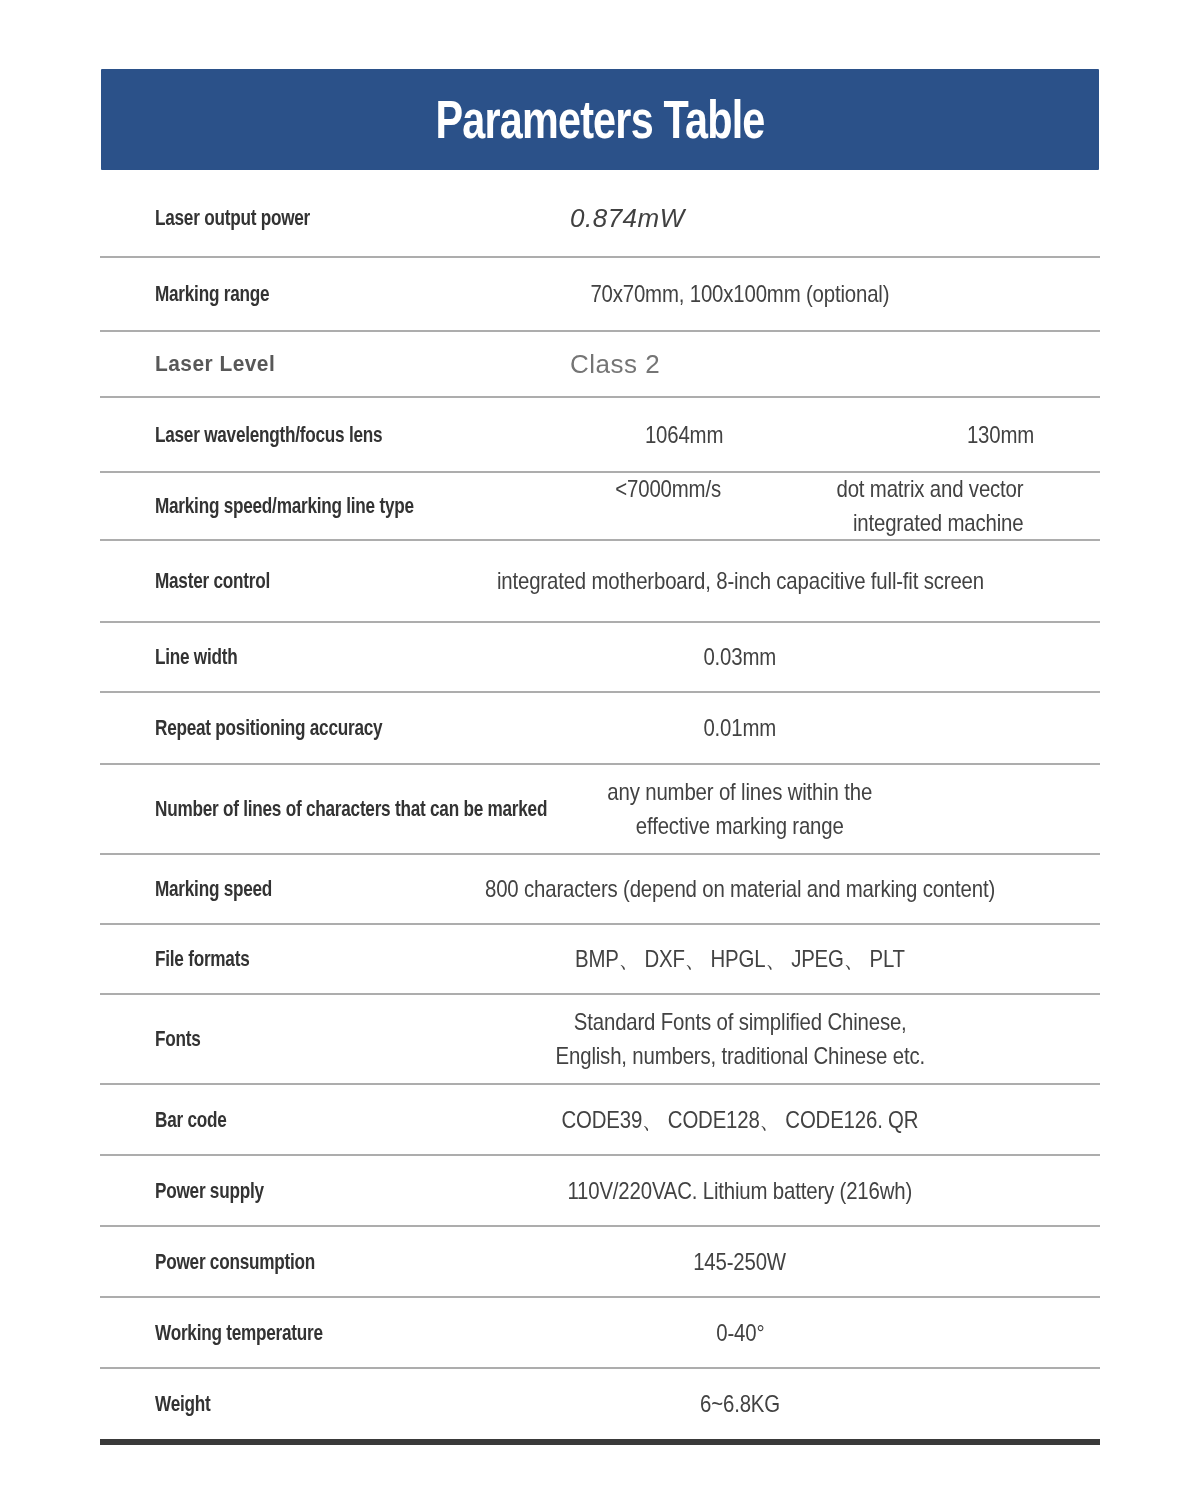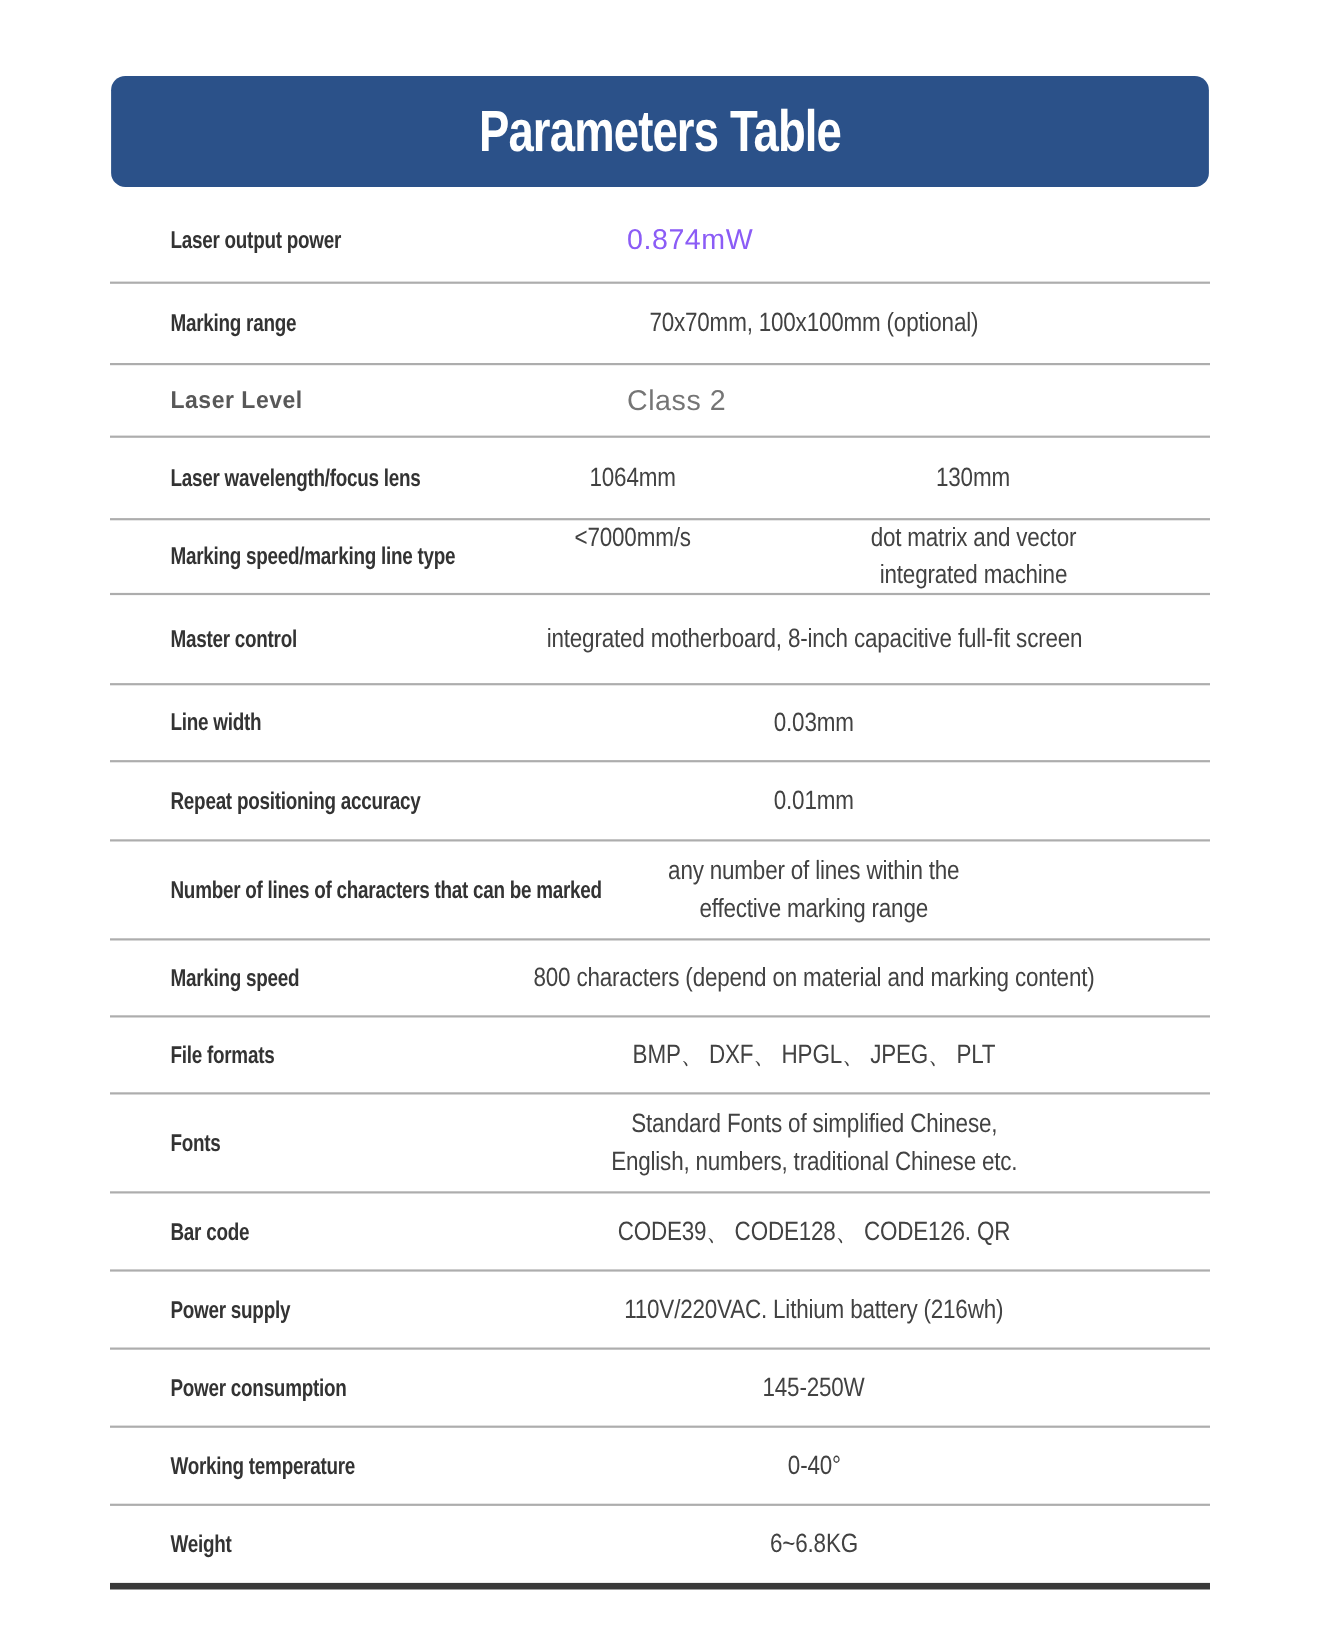--- a/index.html
+++ b/index.html
@@ -9,21 +9,21 @@
     --bottom-bar:#3a3a3a;
     --label-color:#333333;
     --value-color:#424242;
   }
   *{margin:0;padding:0;box-sizing:border-box;}
   html,body{width:1200px;height:1502px;background:#ffffff;overflow:hidden;}
   body{font-family:"Liberation Sans","DejaVu Sans",sans-serif;position:relative;}
 
   .banner{
     position:absolute;left:101px;top:69px;width:998px;height:101px;
-    background:var(--banner-bg);border-radius:13px;
+    background:var(--banner-bg);border-radius:1px;
     display:flex;align-items:center;justify-content:center;
   }
   .banner-title{
     color:var(--banner-fg);font-size:53px;font-weight:bold;letter-spacing:-1px;
     transform:scaleX(0.78);transform-origin:center;white-space:nowrap;
   }
 
   .spec-table{
     position:absolute;left:100px;top:170px;width:1000px;margin-top:10px;
   }
@@ -48,27 +48,27 @@
     transform:translateY(-50%);text-align:center;
   }
   .value{
     display:inline-block;transform:scaleX(0.85);
     font-size:24px;color:var(--value-color);
     white-space:pre-line;line-height:1.4;letter-spacing:-0.2px;
   }
 
   .value-area.edited{text-align:left;padding-left:190px;}
   .value-area.edited .value{transform:none;font-size:26px;letter-spacing:0.5px;}
-  .value-area.edited .value.g1{color:#8b5cf6;}
+  .value-area.edited .value.g1{color:#404040;font-style:italic;}
   .value-area.edited .value.g2{color:#757575;text-align:center;}
 
   .value-area.two-col{
     display:flex;padding-left:40px;padding-right:60px;
   }
-  .value-area.two-col .col{flex:1;text-align:center;}
+  .value-area.two-col .col{flex:1;text-align:right;}
 
   
   .h78{height:78px}.h74{height:74px}.h66{height:66px}.h75{height:75px}
   .h84{height:68px}.h73{height:82px}.h70{height:70px}.h72{height:72px}
   .h90{height:90px}.h71{height:71px}.h76{height:76px}
 </style>
 </head>
 <body>
 
 <div class="banner">

